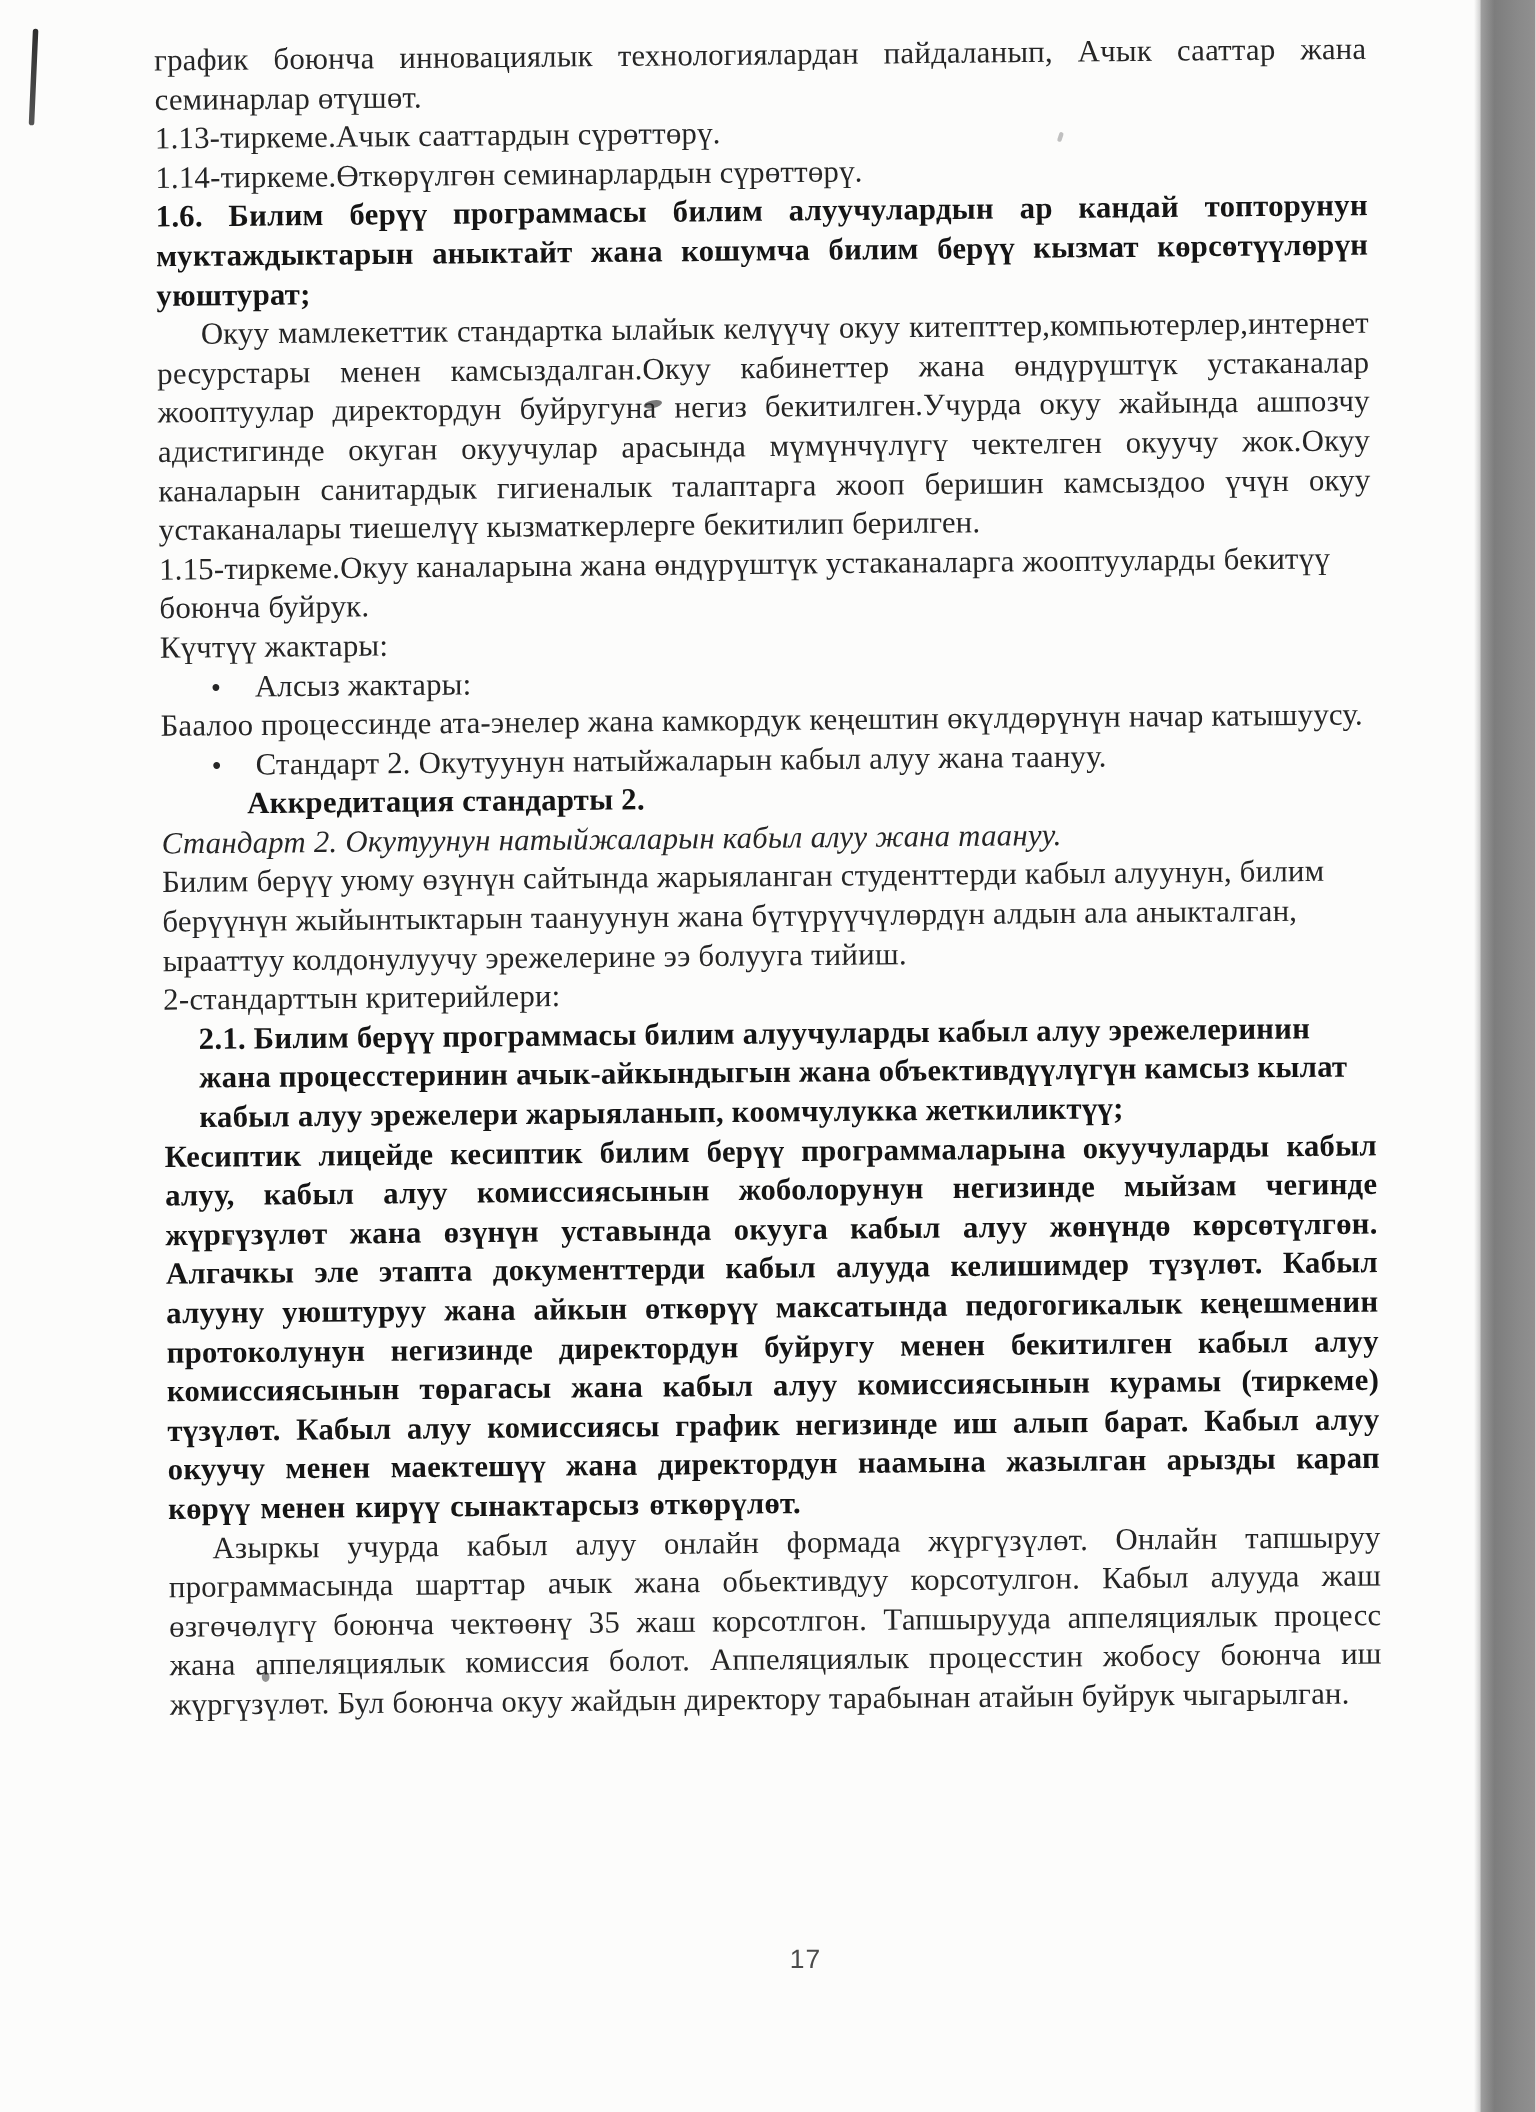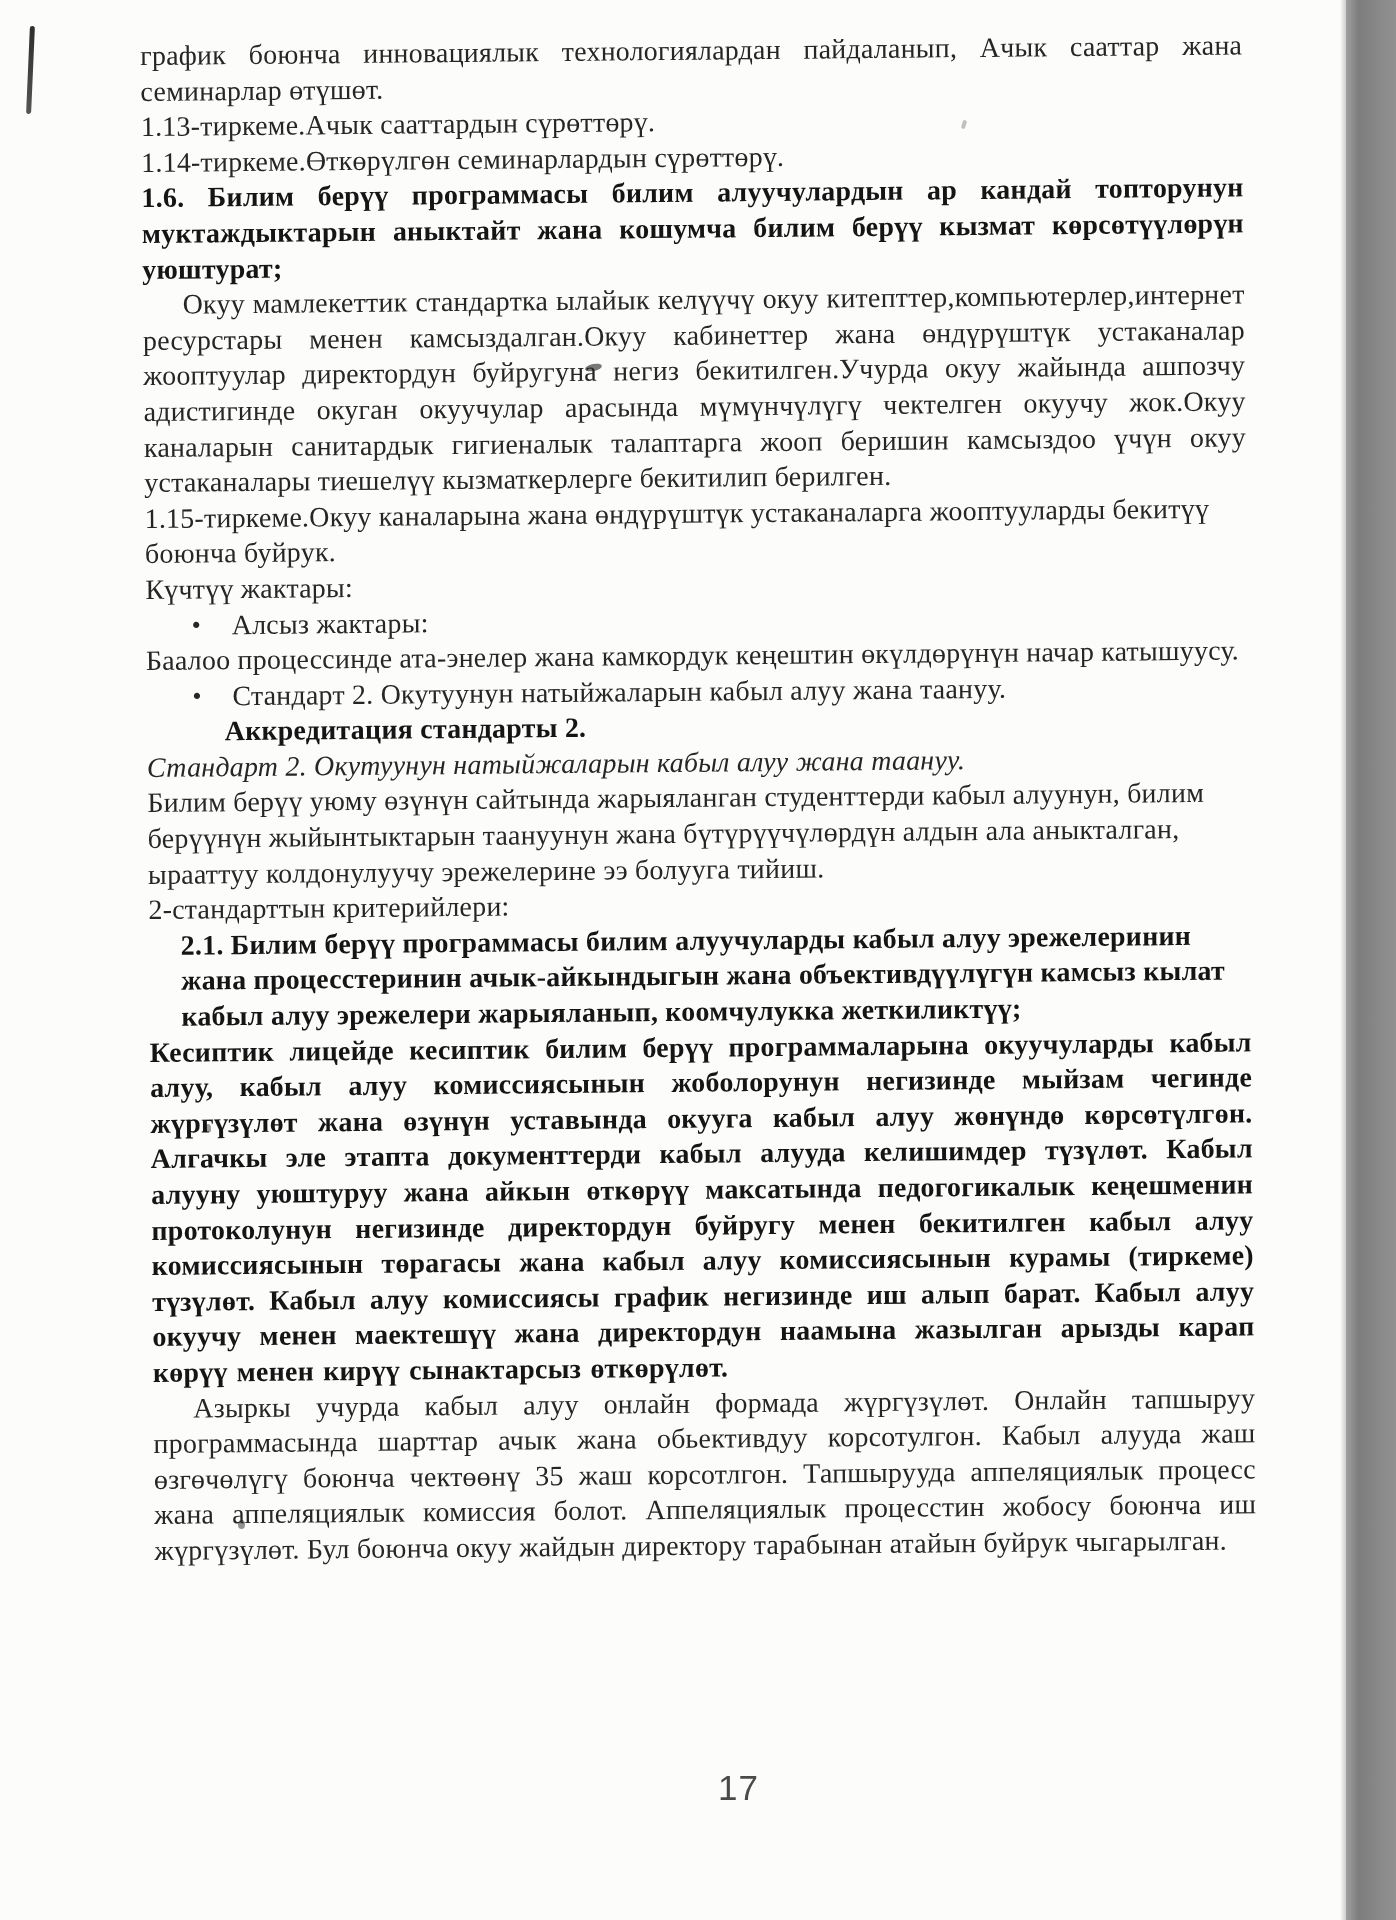--- a/index.html
+++ b/index.html
@@ -42,21 +42,21 @@
   .bold-indent1 { font-weight: bold; color: #151515; padding-left: 32px; }
   .bold-indent2 { font-weight: bold; color: #151515; padding-left: 78px; }
   .bullet-row { display: flex; padding-left: 46px; }
   .bullet-marker { width: 40px; flex: 0 0 40px; font-size: 26px; }
   .bullet-text { max-width: 950px; text-align: left; }
   
   .page-number {
     position: absolute;
     left: 718px; top: 1768px;
     font-family: "Liberation Sans", sans-serif;
-    font-size: 35px;
+    font-size: 24px;
     color: #4a4a4a;
     letter-spacing: 1px;
   }
   
   .pen-mark {
     position: absolute; left: 28px; top: 26px;
     width: 5px; height: 88px;
     background: linear-gradient(to bottom, #2e2e2e, #555);
     border-radius: 3px;
     transform: rotate(2.5deg);

